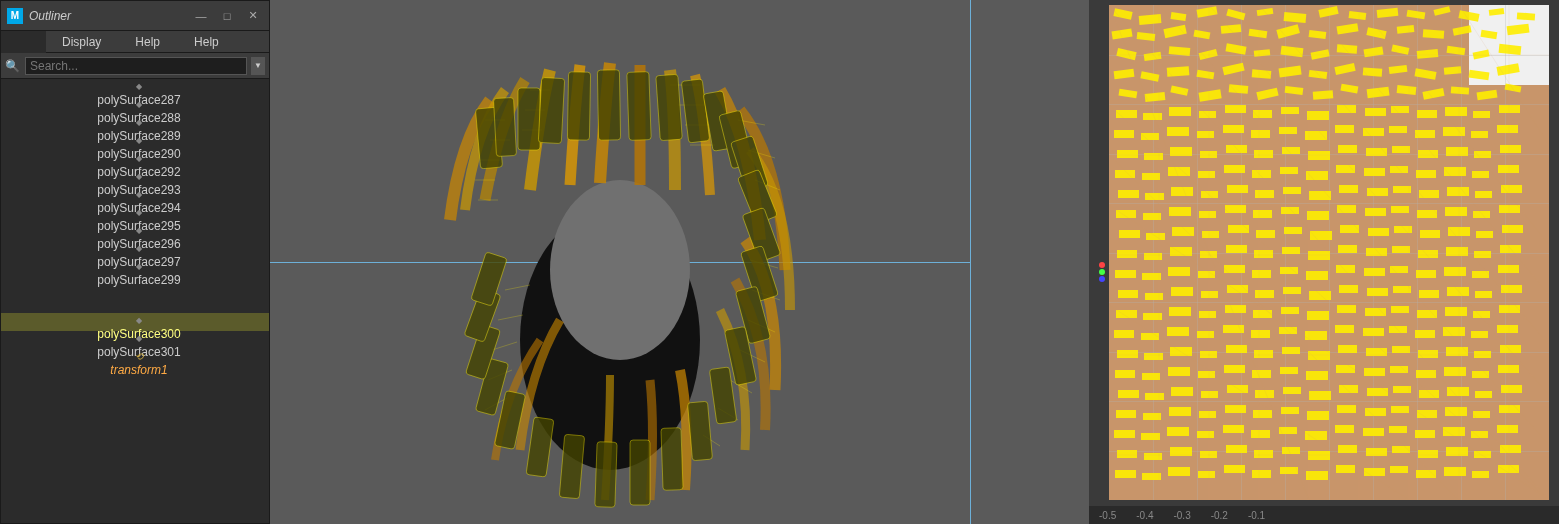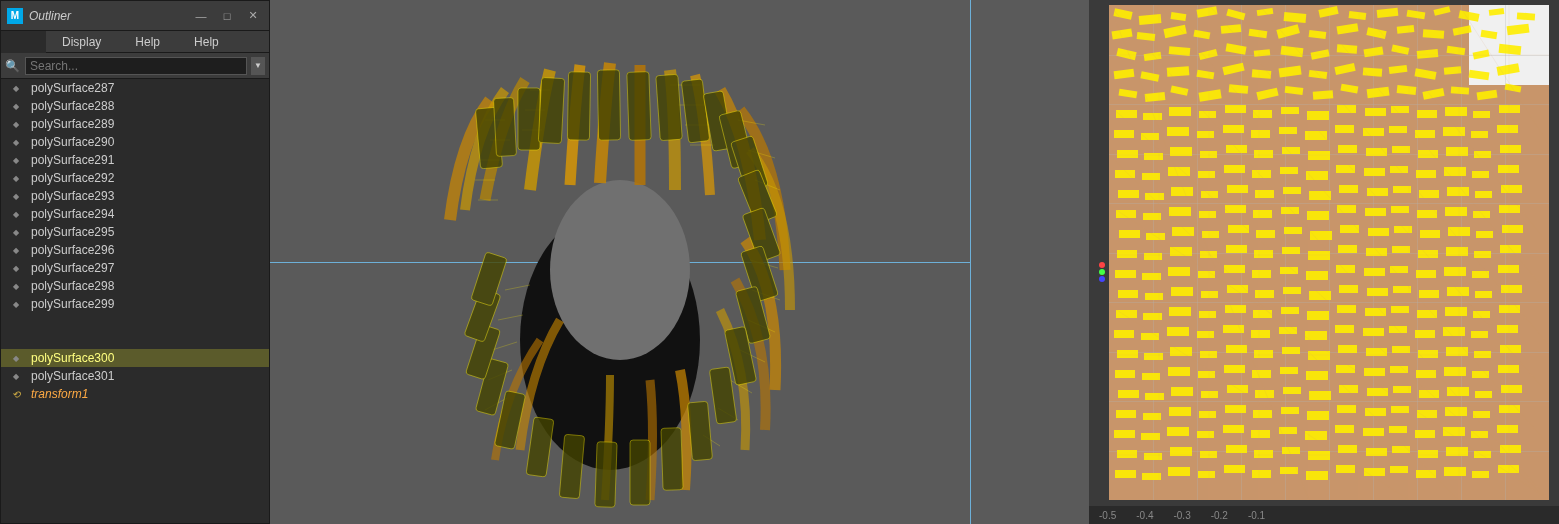--- a/index.html
+++ b/index.html
@@ -137,25 +137,26 @@
 
     #outliner-list::-webkit-scrollbar { width: 8px; }
     #outliner-list::-webkit-scrollbar-track { background: #3a3a3a; }
     #outliner-list::-webkit-scrollbar-thumb { background: #555; }
 
     .list-item {
       height: 18px;
       display: flex;
       align-items: center;
       padding-left: 8px;
-      gap: 8px;
+      gap: 0;
       color: #cccccc;
       font-size: 12px;
       cursor: pointer;
       white-space: nowrap;
+      flex-direction: column;
     }
     .list-item.selected { background: #5b5b2b; color: #ffff80; margin-top: 36px; }
     .list-item.highlighted { color: #ffaa44; font-style: italic; }
 
     .item-icon {
       width: 14px;
       height: 14px;
       display: flex;
       align-items: center;
       justify-content: center;
@@ -358,24 +359,20 @@
       <div class="list-item">
         <span class="item-icon arrow-icon"></span>
         <span>polySurface289</span>
       </div>
       <div class="list-item">
         <span class="item-icon arrow-icon"></span>
         <span>polySurface290</span>
       </div>
       <div class="list-item">
         <span class="item-icon arrow-icon"></span>
-        <span>polySurface291</span>
-      </div>
-      <div class="list-item">
-        <span class="item-icon arrow-icon"></span>
         <span>polySurface292</span>
       </div>
       <div class="list-item">
         <span class="item-icon arrow-icon"></span>
         <span>polySurface293</span>
       </div>
       <div class="list-item">
         <span class="item-icon arrow-icon"></span>
         <span>polySurface294</span>
       </div>
@@ -383,24 +380,20 @@
         <span class="item-icon arrow-icon"></span>
         <span>polySurface295</span>
       </div>
       <div class="list-item">
         <span class="item-icon arrow-icon"></span>
         <span>polySurface296</span>
       </div>
       <div class="list-item">
         <span class="item-icon arrow-icon"></span>
         <span>polySurface297</span>
-      </div>
-      <div class="list-item">
-        <span class="item-icon arrow-icon"></span>
-        <span>polySurface298</span>
       </div>
       <div class="list-item">
         <span class="item-icon arrow-icon"></span>
         <span>polySurface299</span>
       </div>
       <div class="list-item selected">
         <span class="item-icon arrow-icon"></span>
         <span>polySurface300</span>
       </div>
       <div class="list-item">

